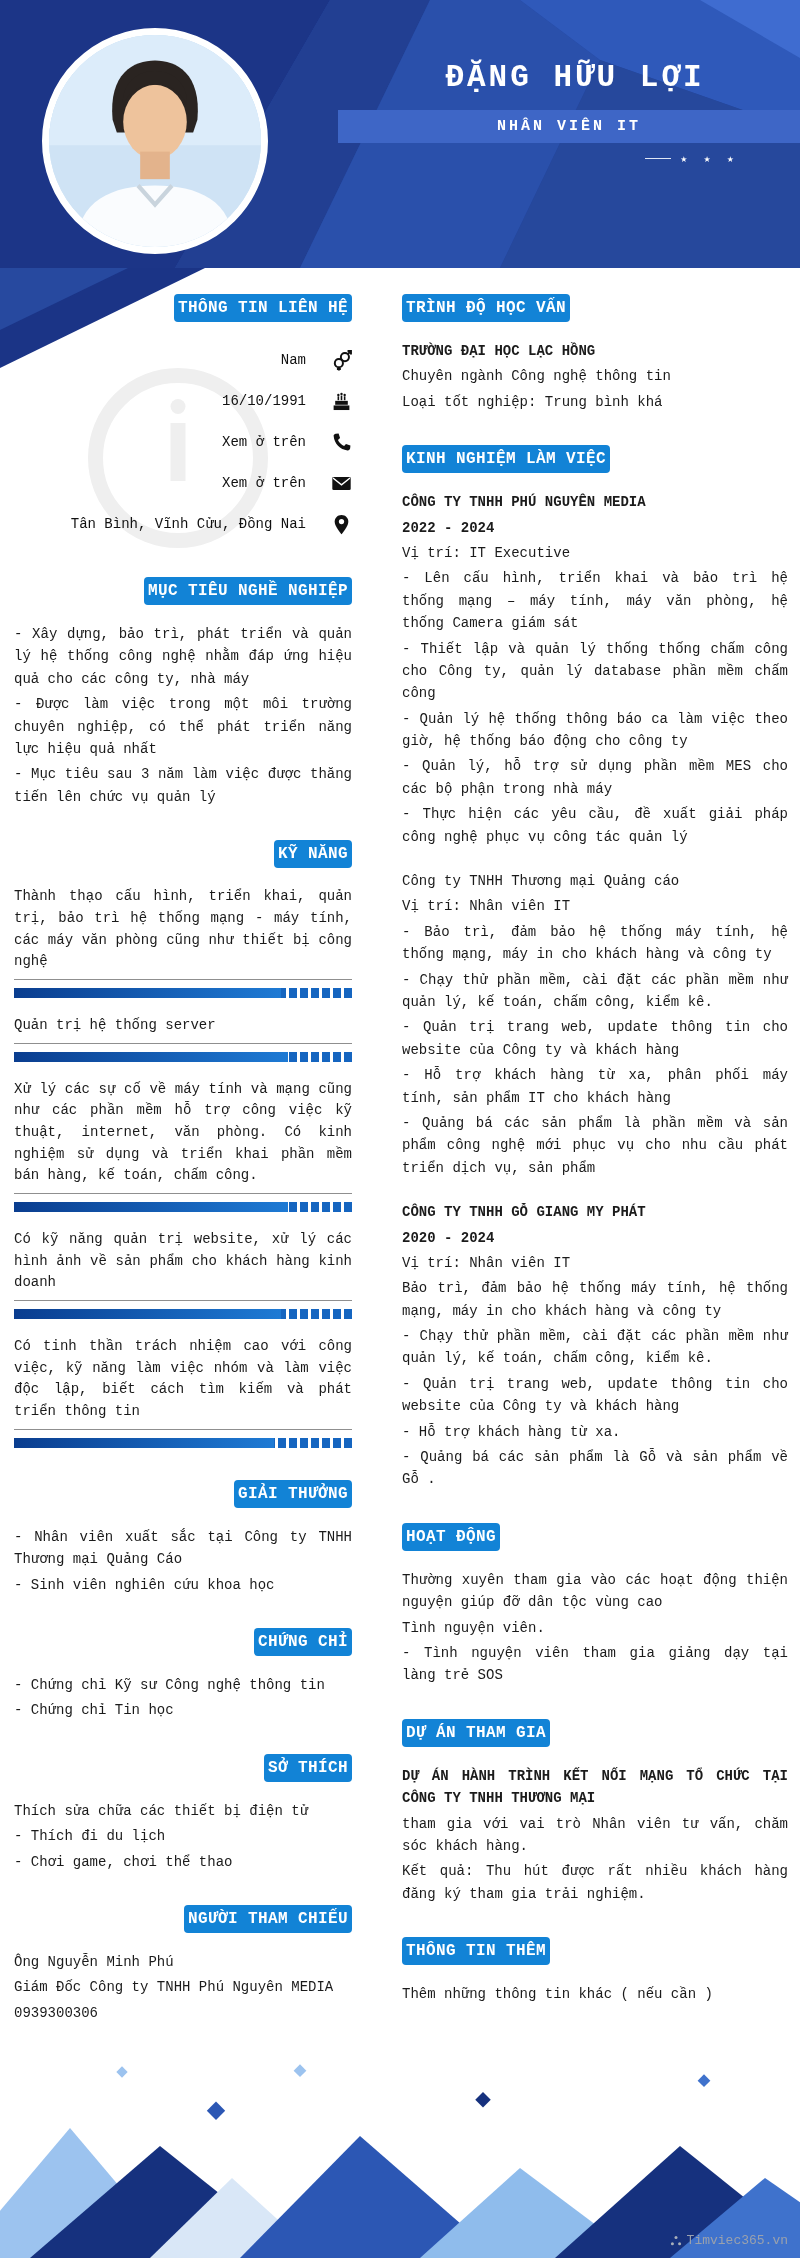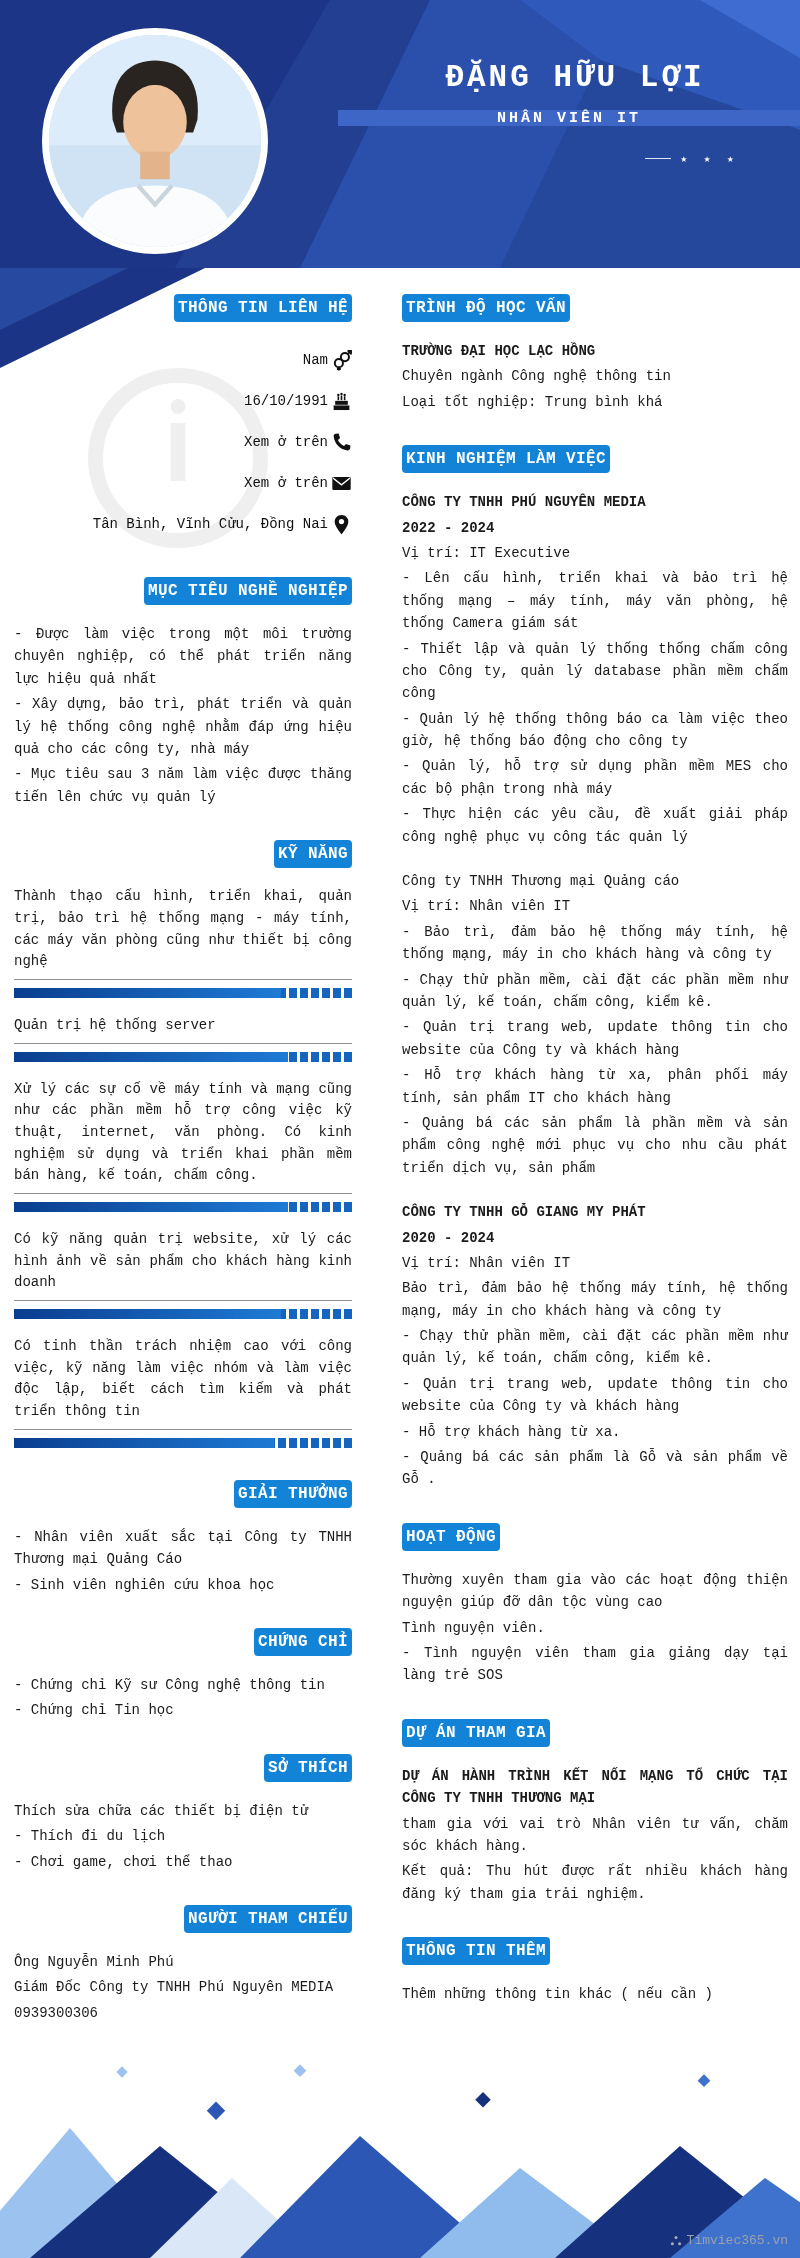--- a/index.html
+++ b/index.html
@@ -7,21 +7,21 @@
   .page{position:relative;width:800px;height:2258px;margin:0 auto;background:#fff;overflow:hidden;font-family:Liberation Mono, monospace;}
 
   
   .cv-header{position:absolute;top:0;left:0;width:800px;height:268px;z-index:3;}
   .header-bg{position:absolute;top:0;left:0;width:800px;height:368px;display:block;}
   .photo-ring{position:absolute;top:28px;left:42px;width:212px;height:212px;border:7px solid #fff;
               border-radius:50%;overflow:hidden;background:#cde4f6;}
   .photo-ring svg{width:100%;height:100%;display:block;}
   .name{position:absolute;top:60px;left:350px;width:450px;margin:0;text-align:center;color:#fff;
         font-size:31px;font-weight:bold;letter-spacing:3px;white-space:nowrap;}
-  .subtitle-band{position:absolute;top:110px;left:338px;width:462px;height:16px;background:#3e66c6;
+  .subtitle-band{position:absolute;top:110px;left:338px;width:462px;height:33px;background:#3e66c6;
         color:#fff;display:flex;align-items:center;justify-content:center;font-size:15px;
         font-weight:bold;letter-spacing:3px;}
   .stars{position:absolute;top:152px;left:584px;width:216px;display:flex;align-items:center;
         justify-content:center;gap:9px;color:#fff;}
   .star-line{width:26px;height:1px;background:#dfe7f6;}
   .star-glyphs{font-size:11px;letter-spacing:5px;}
 
   
   .info-wm{position:absolute;left:88px;top:368px;width:150px;height:150px;border:15px solid #efefef;
         border-radius:50%;z-index:1;}
@@ -38,21 +38,21 @@
   .sec{margin-bottom:32px;}
   .head-row{display:flex;margin-bottom:18px;}
   .col-left .head-row{justify-content:flex-end;}
   .head-btn{background:#1283d6;color:#fff;font-size:16px;font-weight:bold;letter-spacing:.4px;
         padding:5px 4px;border-radius:4px;white-space:nowrap;}
   p.body{margin:0 0 3px;font-size:14px;line-height:1.6;color:#1b1b1b;text-align:justify;}
   .b{font-weight:bold;color:#000;}
 
   
   .contact-list{margin-bottom:2px;}
-  .contact-row{display:flex;align-items:center;justify-content:flex-end;gap:3px;padding:10px 0;}
+  .contact-row{display:flex;align-items:center;justify-content:flex-end;gap:25px;padding:10px 0;}
   .c-label{font-size:14px;color:#111;text-align:right;line-height:1.3;}
   .c-icon{width:21px;height:21px;flex:none;}
   .c-icon svg{width:100%;height:100%;display:block;}
 
   
   .skill{margin-bottom:17px;}
   .skill-text{margin:0;font-size:14px;line-height:1.55;color:#1b1b1b;text-align:justify;
         border-bottom:1px solid #8f8f8f;padding-bottom:6px;}
   .bar{margin-top:8px;height:10px;
         background:repeating-linear-gradient(90deg,#1565c0 0 8px,#ffffff 8px 11px);}
@@ -171,22 +171,22 @@
               </svg>
             </span>
           </div>
         </div>
       </section>
 
       <section class="sec">
         <div class="head-row">
           <div class="head-btn">MỤC TIÊU NGHỀ NGHIỆP</div>
         </div>
+        <p class="body">- Xây dựng, bảo trì, phát triển và quản lý hệ thống công nghệ nhằm đáp ứng hiệu quả cho các công ty, nhà máy</p>
         <p class="body">- Được làm việc trong một môi trường chuyên nghiệp, có thể phát triển năng lực hiệu quả nhất</p>
-        <p class="body">- Xây dựng, bảo trì, phát triển và quản lý hệ thống công nghệ nhằm đáp ứng hiệu quả cho các công ty, nhà máy</p>
         <p class="body">- Mục tiêu sau 3 năm làm việc được thăng tiến lên chức vụ quản lý</p>
       </section>
 
       <section class="sec">
         <div class="head-row">
           <div class="head-btn">KỸ NĂNG</div>
         </div>
         <div class="skill">
           <p class="skill-text">Thành thạo cấu hình, triển khai, quản trị, bảo trì hệ thống mạng - máy tính, các máy văn phòng cũng như thiết bị công nghệ</p>
           <div class="bar">

